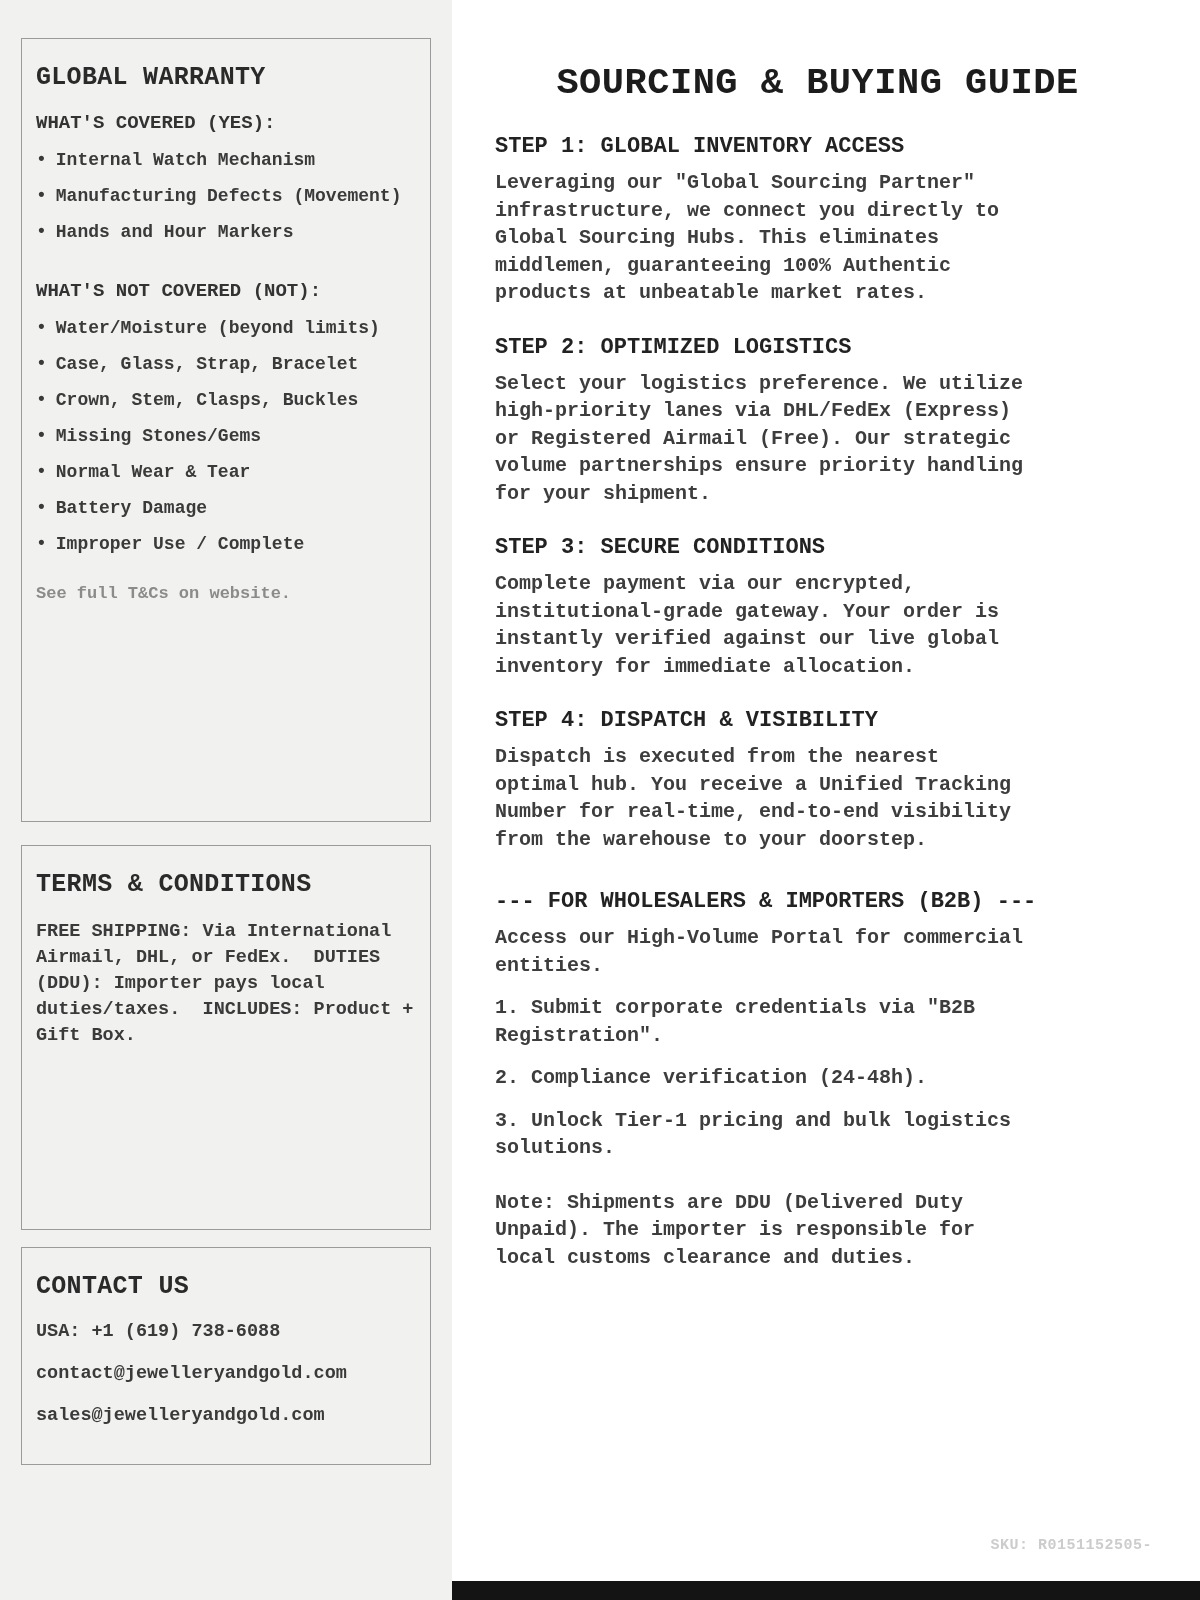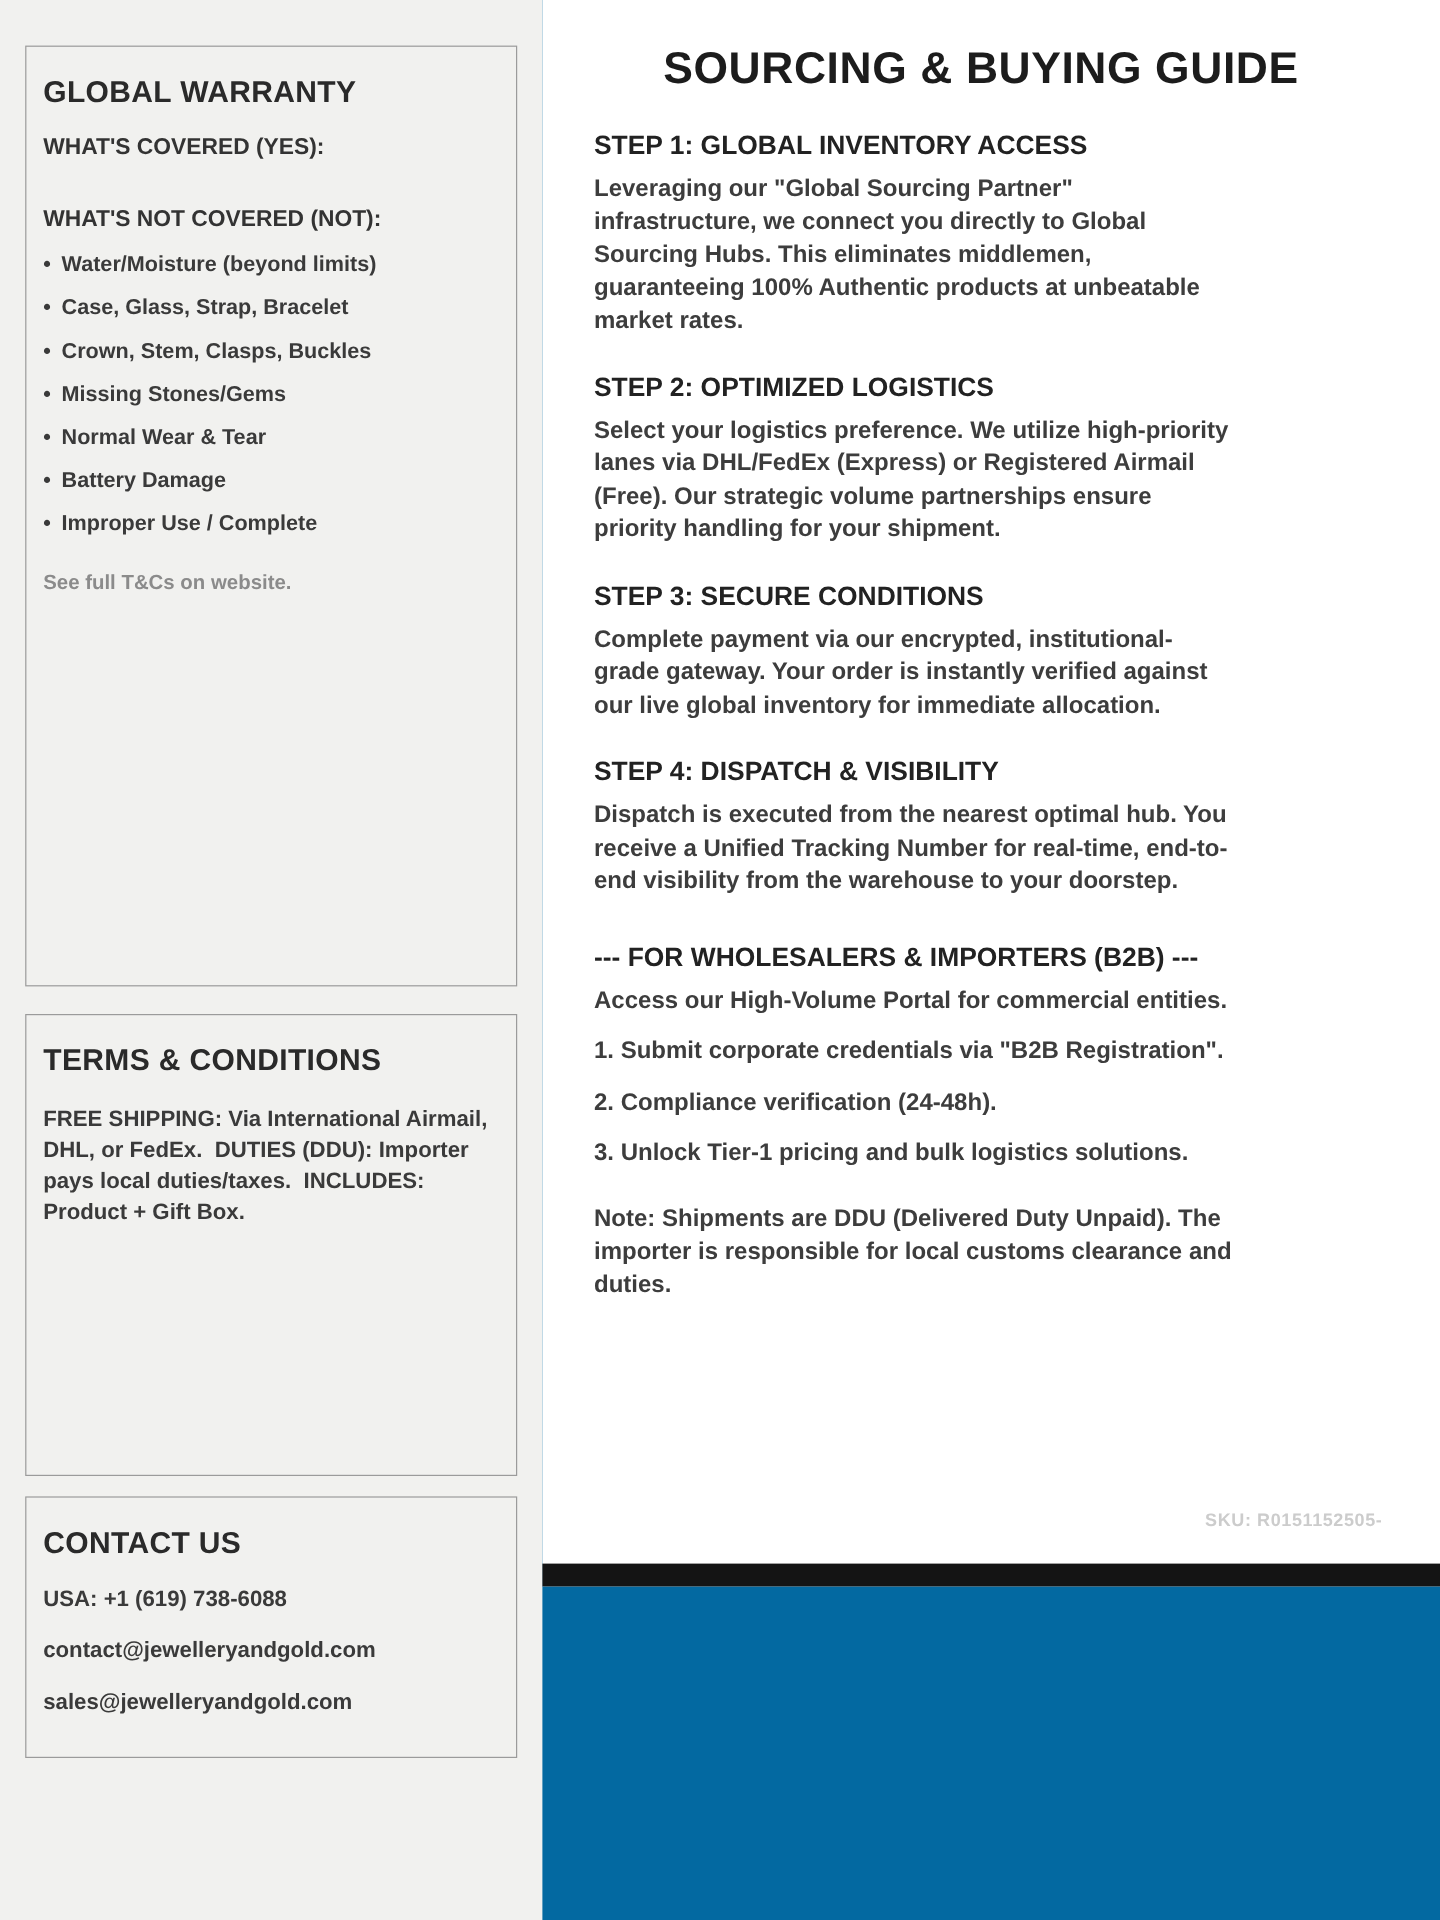--- a/index.html
+++ b/index.html
@@ -1,22 +1,22 @@
 <!DOCTYPE html>
 <html><head>
 <meta charset="utf-8">
 <style>
   * { box-sizing: border-box; }
   html, body { margin: 0; padding: 0; }
   .page {
     position: relative;
     width: 1200px;
     height: 1600px;
-    background: #0369a1;
-    font-family: Liberation Sans, sans-serif;
+    background: #1d4ed8;
+    font-family: Liberation Mono, monospace;
     color: #3a3a3a;
     overflow: hidden;
   }
 
   
   .sidebar {
     position: absolute;
     left: 0; top: 0; bottom: 0;
     width: 452px;
     background: #f1f1ef;
@@ -80,23 +80,23 @@
     font-size: 18.5px;
     font-weight: 700;
     color: #3a3a3a;
   }
 
   
   .main {
     position: absolute;
     left: 452px; top: 0;
     width: 748px;
-    height: 1322px;
+    height: 1600px;
     background: #ffffff;
-    padding: 20px 40px 0 43px;
+    padding: 46px 40px 0 43px;
   }
   .page-title {
     margin: 16px 20px 30px 0;
     font-size: 37px;
     font-weight: 800;
     letter-spacing: 0.5px;
     color: #1c1c1c;
     text-align: center;
   }
   .step-heading {
@@ -138,20 +138,25 @@
 <body>
 
 <div class="page">
 
   <aside class="sidebar">
 
     <section class="box box-warranty">
       <h2 class="box-title">GLOBAL WARRANTY</h2>
 
       <h3 class="sub-heading">WHAT'S COVERED (YES):</h3>
+      <ul class="bullet-list">
+        <li>Internal Watch Mechanism</li>
+        <li>Manufacturing Defects (Movement)</li>
+        <li>Hands and Hour Markers</li>
+      </ul>
 
       <h3 class="sub-heading spaced">WHAT'S NOT COVERED (NOT):</h3>
       <ul class="bullet-list">
         <li>Water/Moisture (beyond limits)</li>
         <li>Case, Glass, Strap, Bracelet</li>
         <li>Crown, Stem, Clasps, Buckles</li>
         <li>Missing Stones/Gems</li>
         <li>Normal Wear &amp; Tear</li>
         <li>Battery Damage</li>
         <li>Improper Use / Complete</li>

